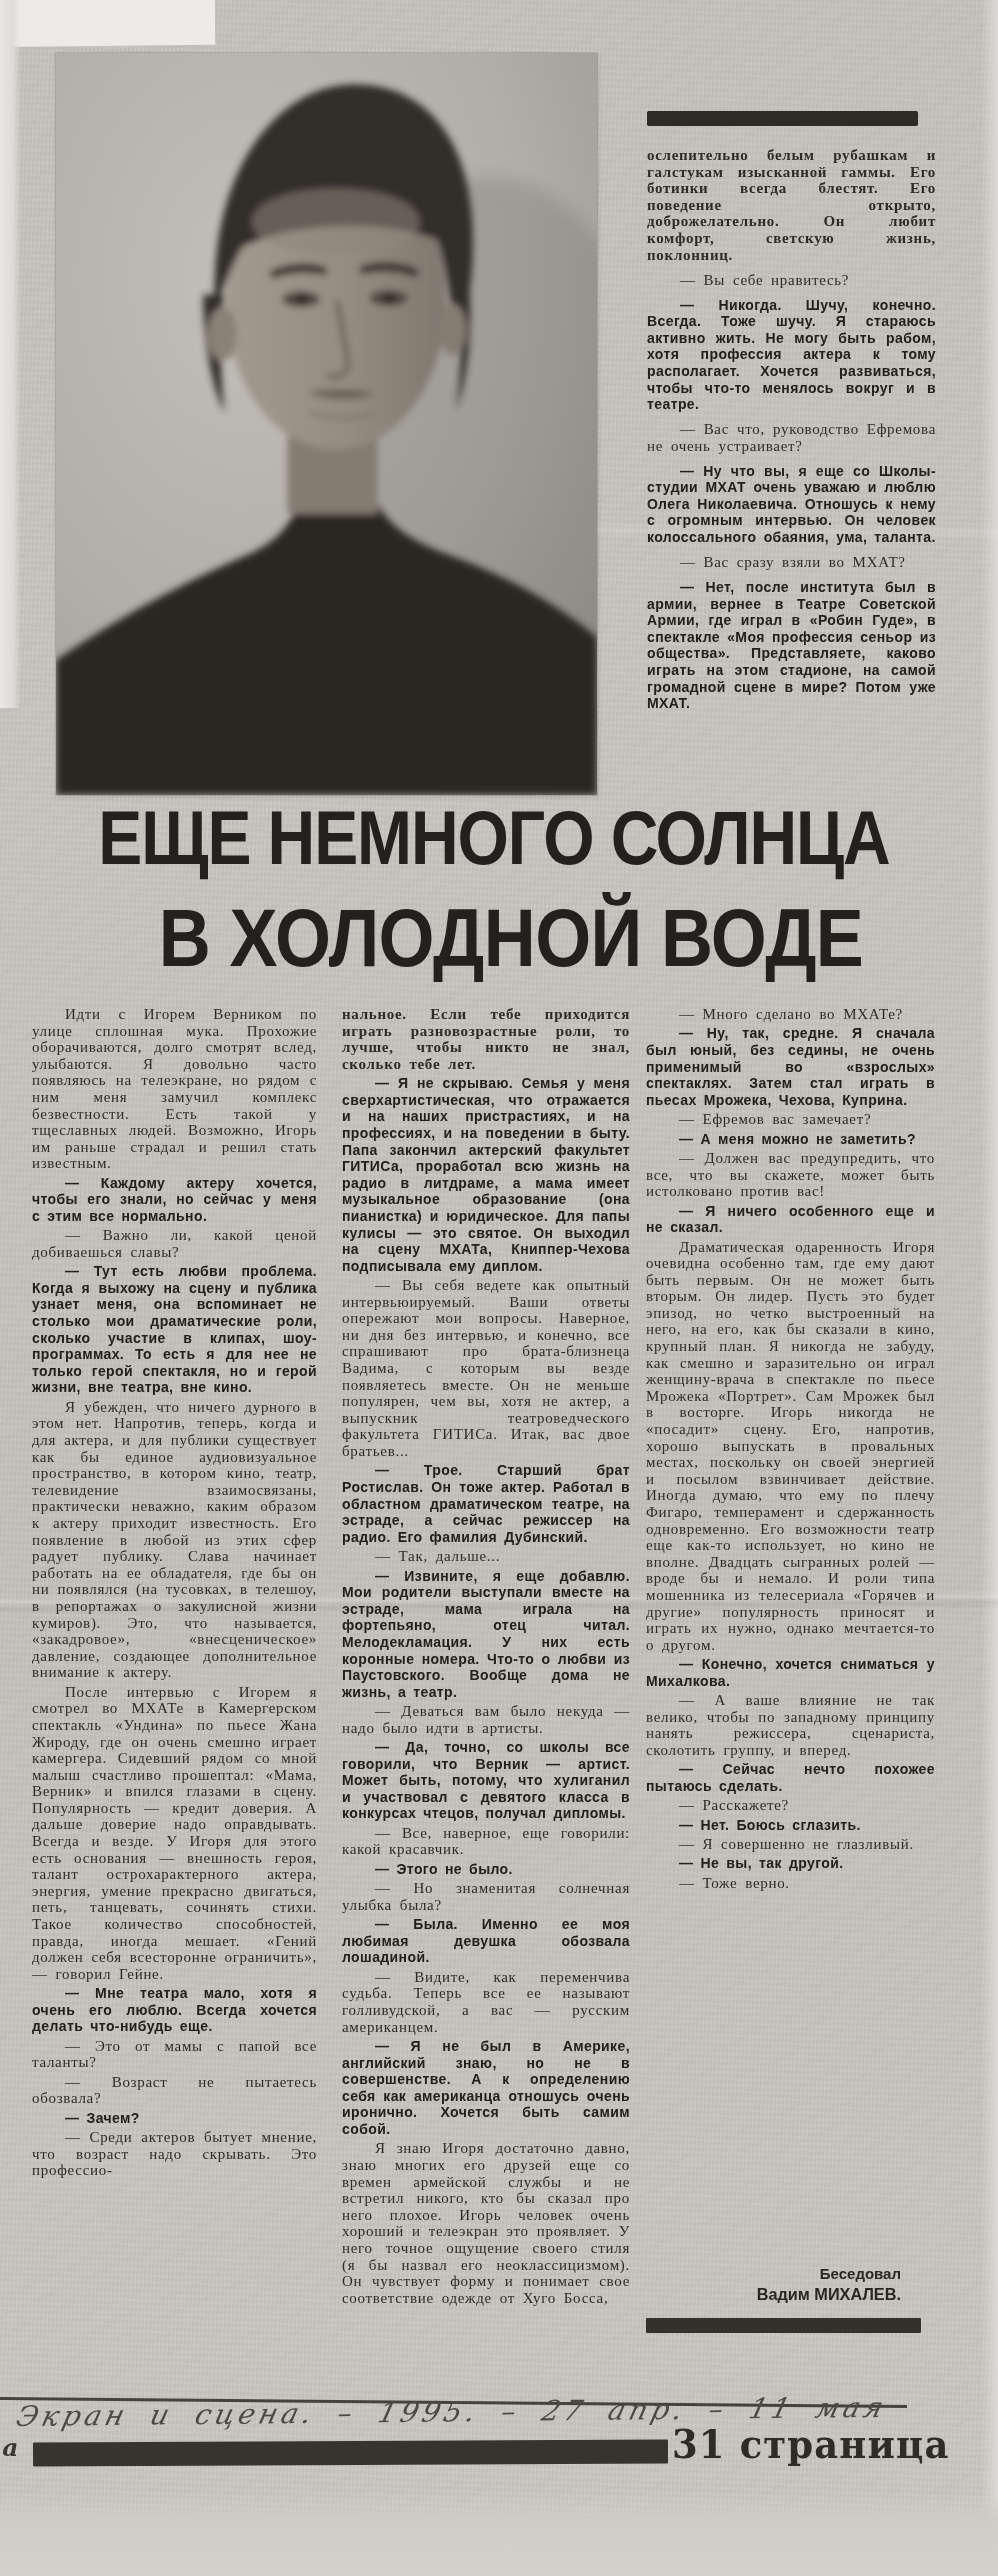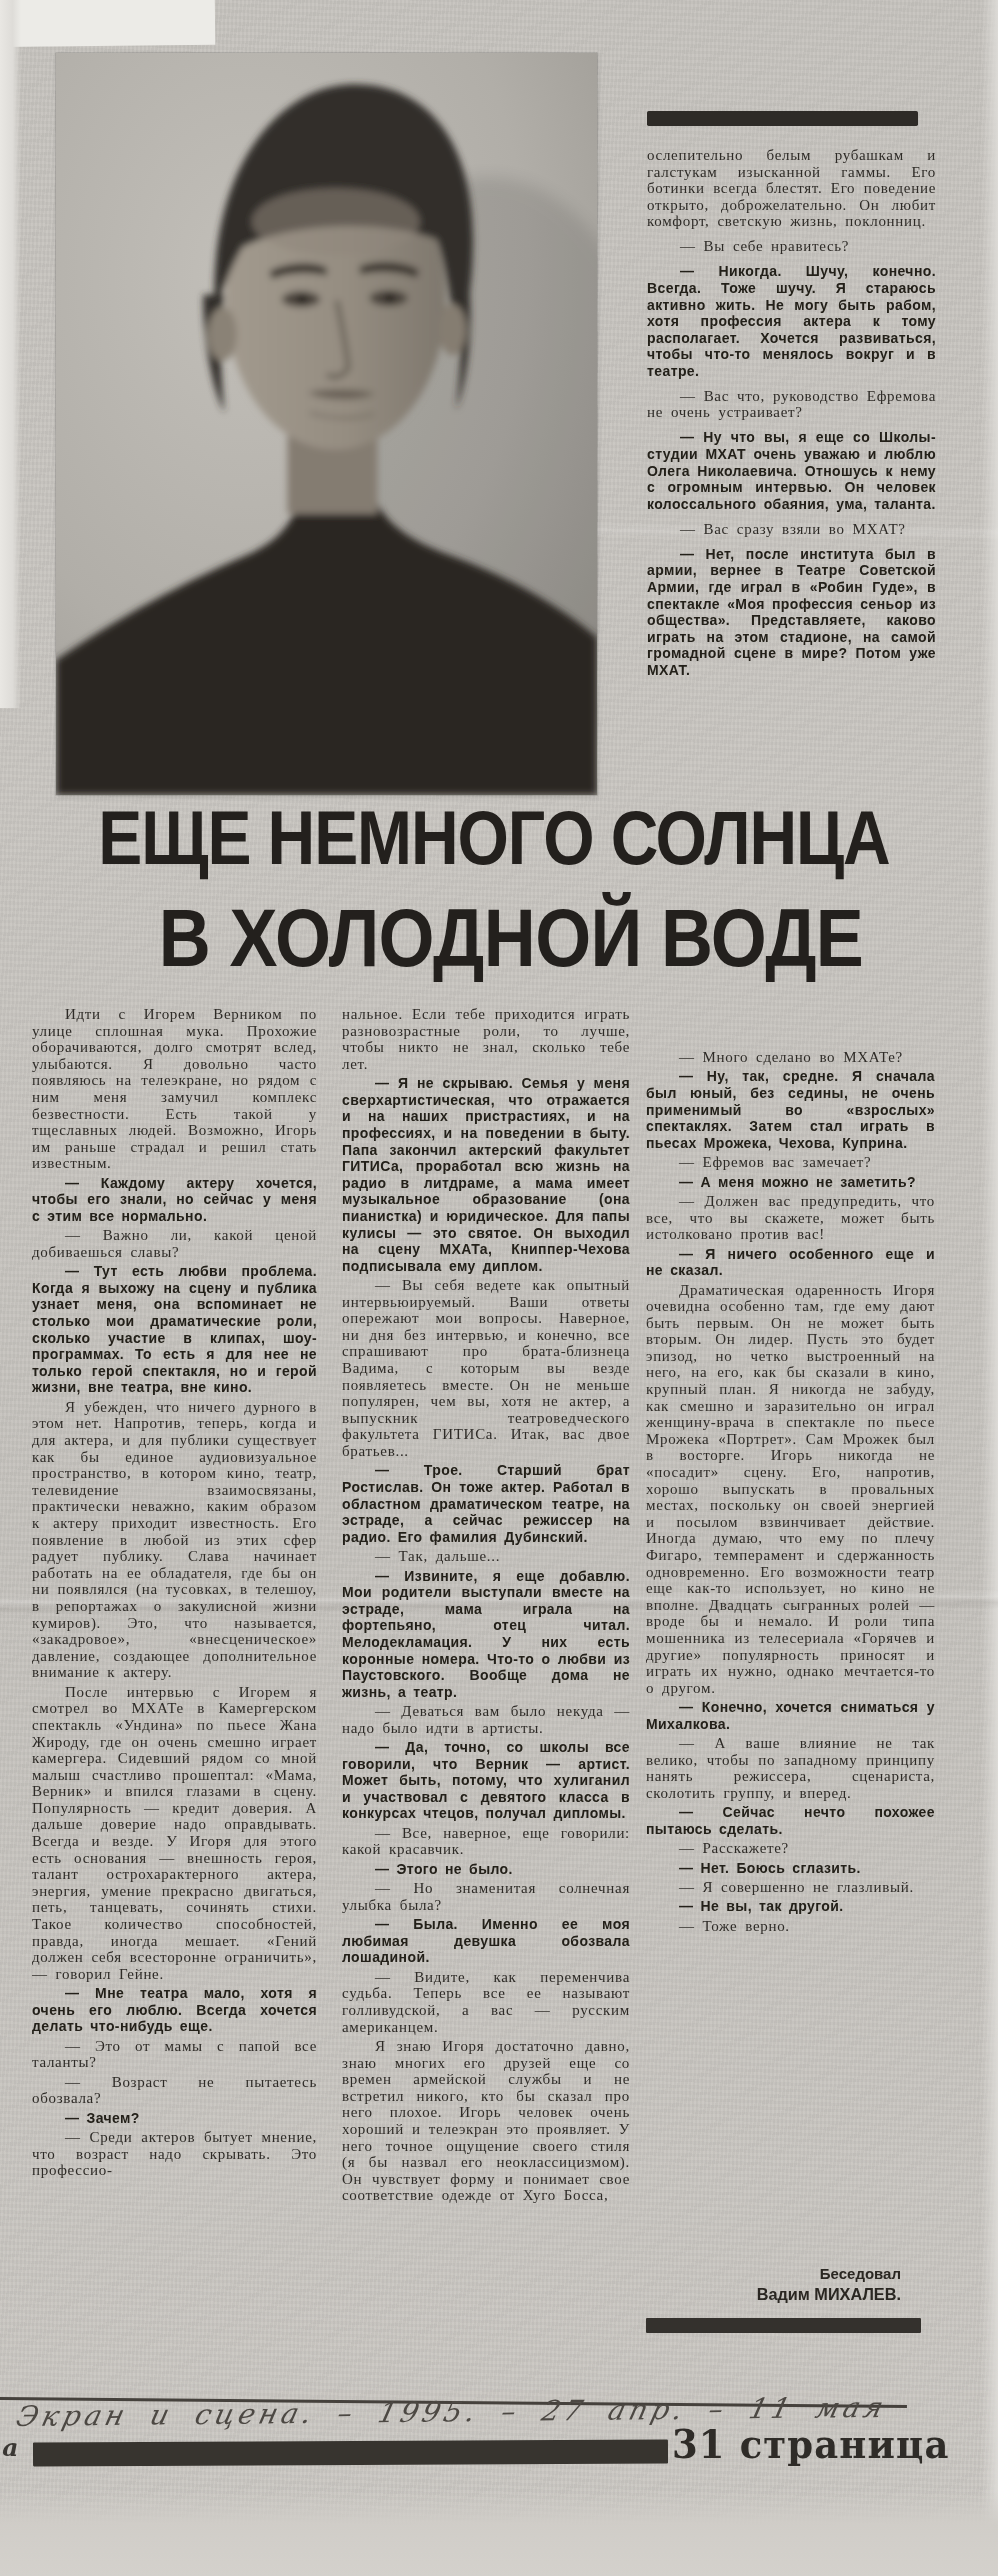--- a/index.html
+++ b/index.html
@@ -36,27 +36,27 @@
 
   .rule-bar{position:absolute;background:#2e2b27;border-radius:1.7px;}
   .bar-top{left:647px;top:111px;width:271px;height:15px;}
 
   .textcol{position:absolute;color:#2a2724;}
   .textcol p{margin:0 0 2.8px 0;text-align:justify;text-indent:33px;}
   .textcol p.serif{font:15px/16.6px "Liberation Serif","DejaVu Serif",serif;
     letter-spacing:0.7px;word-spacing:3.4px;color:#2e2b27;}
   .textcol p.bold{font:700 14px/16.6px "Liberation Sans","DejaVu Sans",sans-serif;
     letter-spacing:0.4px;word-spacing:2.8px;color:#232019;}
-  .textcol p.noindent{text-indent:0;}
+  .textcol p.noindent{text-indent:0;font-weight:bold;}
   .col-topright{left:647px;top:147px;width:289px;height:652px;overflow:hidden;}
   .col-topright p{margin-bottom:8.4px;}
   .col1{left:32px;top:1006px;width:285px;height:1388px;overflow:hidden;}
   .col2{left:342px;top:1006px;width:288px;height:1388px;overflow:hidden;}
   .col3{left:646px;top:1006px;width:289px;height:1327px;display:flex;flex-direction:column;}
-  .col3 .flow{flex:0 0 auto;margin-top:43px;}
+  .col3 .flow{flex:0 0 auto;}
   .byline{margin-top:auto;text-align:right;padding-right:34px;
     font:700 15px/20px "Liberation Sans","DejaVu Sans",sans-serif;color:#2a2722;}
   .byline .b2{font-size:16.3px;}
   .bar-close{width:275px;height:14.6px;background:#34312d;margin-top:14.6px;border-radius:1.1px;}
 
   .headline{position:absolute;text-align:center;
     font-family:"Liberation Sans","DejaVu Sans",sans-serif;font-weight:800;
     color:#23201d;white-space:nowrap;}
   .hl1{left:67px;top:793px;width:854px;font-size:66px;
     transform:scaleY(1.16);transform-origin:top;letter-spacing:-1.1px;}
@@ -168,20 +168,21 @@
     <p class="bold">— Трое. Старший брат Ростислав. Он тоже актер. Работал в областном драматическом театре, на эстраде, а сейчас режиссер на радио. Его фамилия Дубинский.</p>
     <p class="serif">— Так, дальше...</p>
     <p class="bold">— Извините, я еще добавлю. Мои родители выступали вместе на эстраде, мама играла на фортепьяно, отец читал. Мелодекламация. У них есть коронные номера. Что-то о любви из Паустовского. Вообще дома не жизнь, а театр.</p>
     <p class="serif">— Деваться вам было некуда — надо было идти в артисты.</p>
     <p class="bold">— Да, точно, со школы все говорили, что Верник — артист. Может быть, потому, что хулиганил и участвовал с девятого класса в конкурсах чтецов, получал дипломы.</p>
     <p class="serif">— Все, наверное, еще говорили: какой красавчик.</p>
     <p class="bold">— Этого не было.</p>
     <p class="serif">— Но знаменитая солнечная улыбка была?</p>
     <p class="bold">— Была. Именно ее моя любимая девушка обозвала лошадиной.</p>
     <p class="serif">— Видите, как переменчива судьба. Теперь все ее называют голливудской, а вас — русским американцем.</p>
+    <p class="bold">— Я не был в Америке, английский знаю, но не в совершенстве. А к определению себя как американца отношусь очень иронично. Хочется быть самим собой.</p>
     <p class="serif">Я знаю Игоря достаточно давно, знаю многих его друзей еще со времен армейской службы и не встретил никого, кто бы сказал про него плохое. Игорь человек очень хороший и телеэкран это проявляет. У него точное ощущение своего стиля (я бы назвал его неоклассицизмом). Он чувствует форму и понимает свое соответствие одежде от Хуго Босса,</p>
   </div>
 
 <div class="textcol col3">
   <div class="flow">
       <p class="serif">— Много сделано во МХАТе?</p>
       <p class="bold">— Ну, так, средне. Я сначала был юный, без седины, не очень применимый во «взрослых» спектаклях. Затем стал играть в пьесах Мрожека, Чехова, Куприна.</p>
       <p class="serif">— Ефремов вас замечает?</p>
       <p class="bold">— А меня можно не заметить?</p>
       <p class="serif">— Должен вас предупредить, что все, что вы скажете, может быть истолковано против вас!</p>

